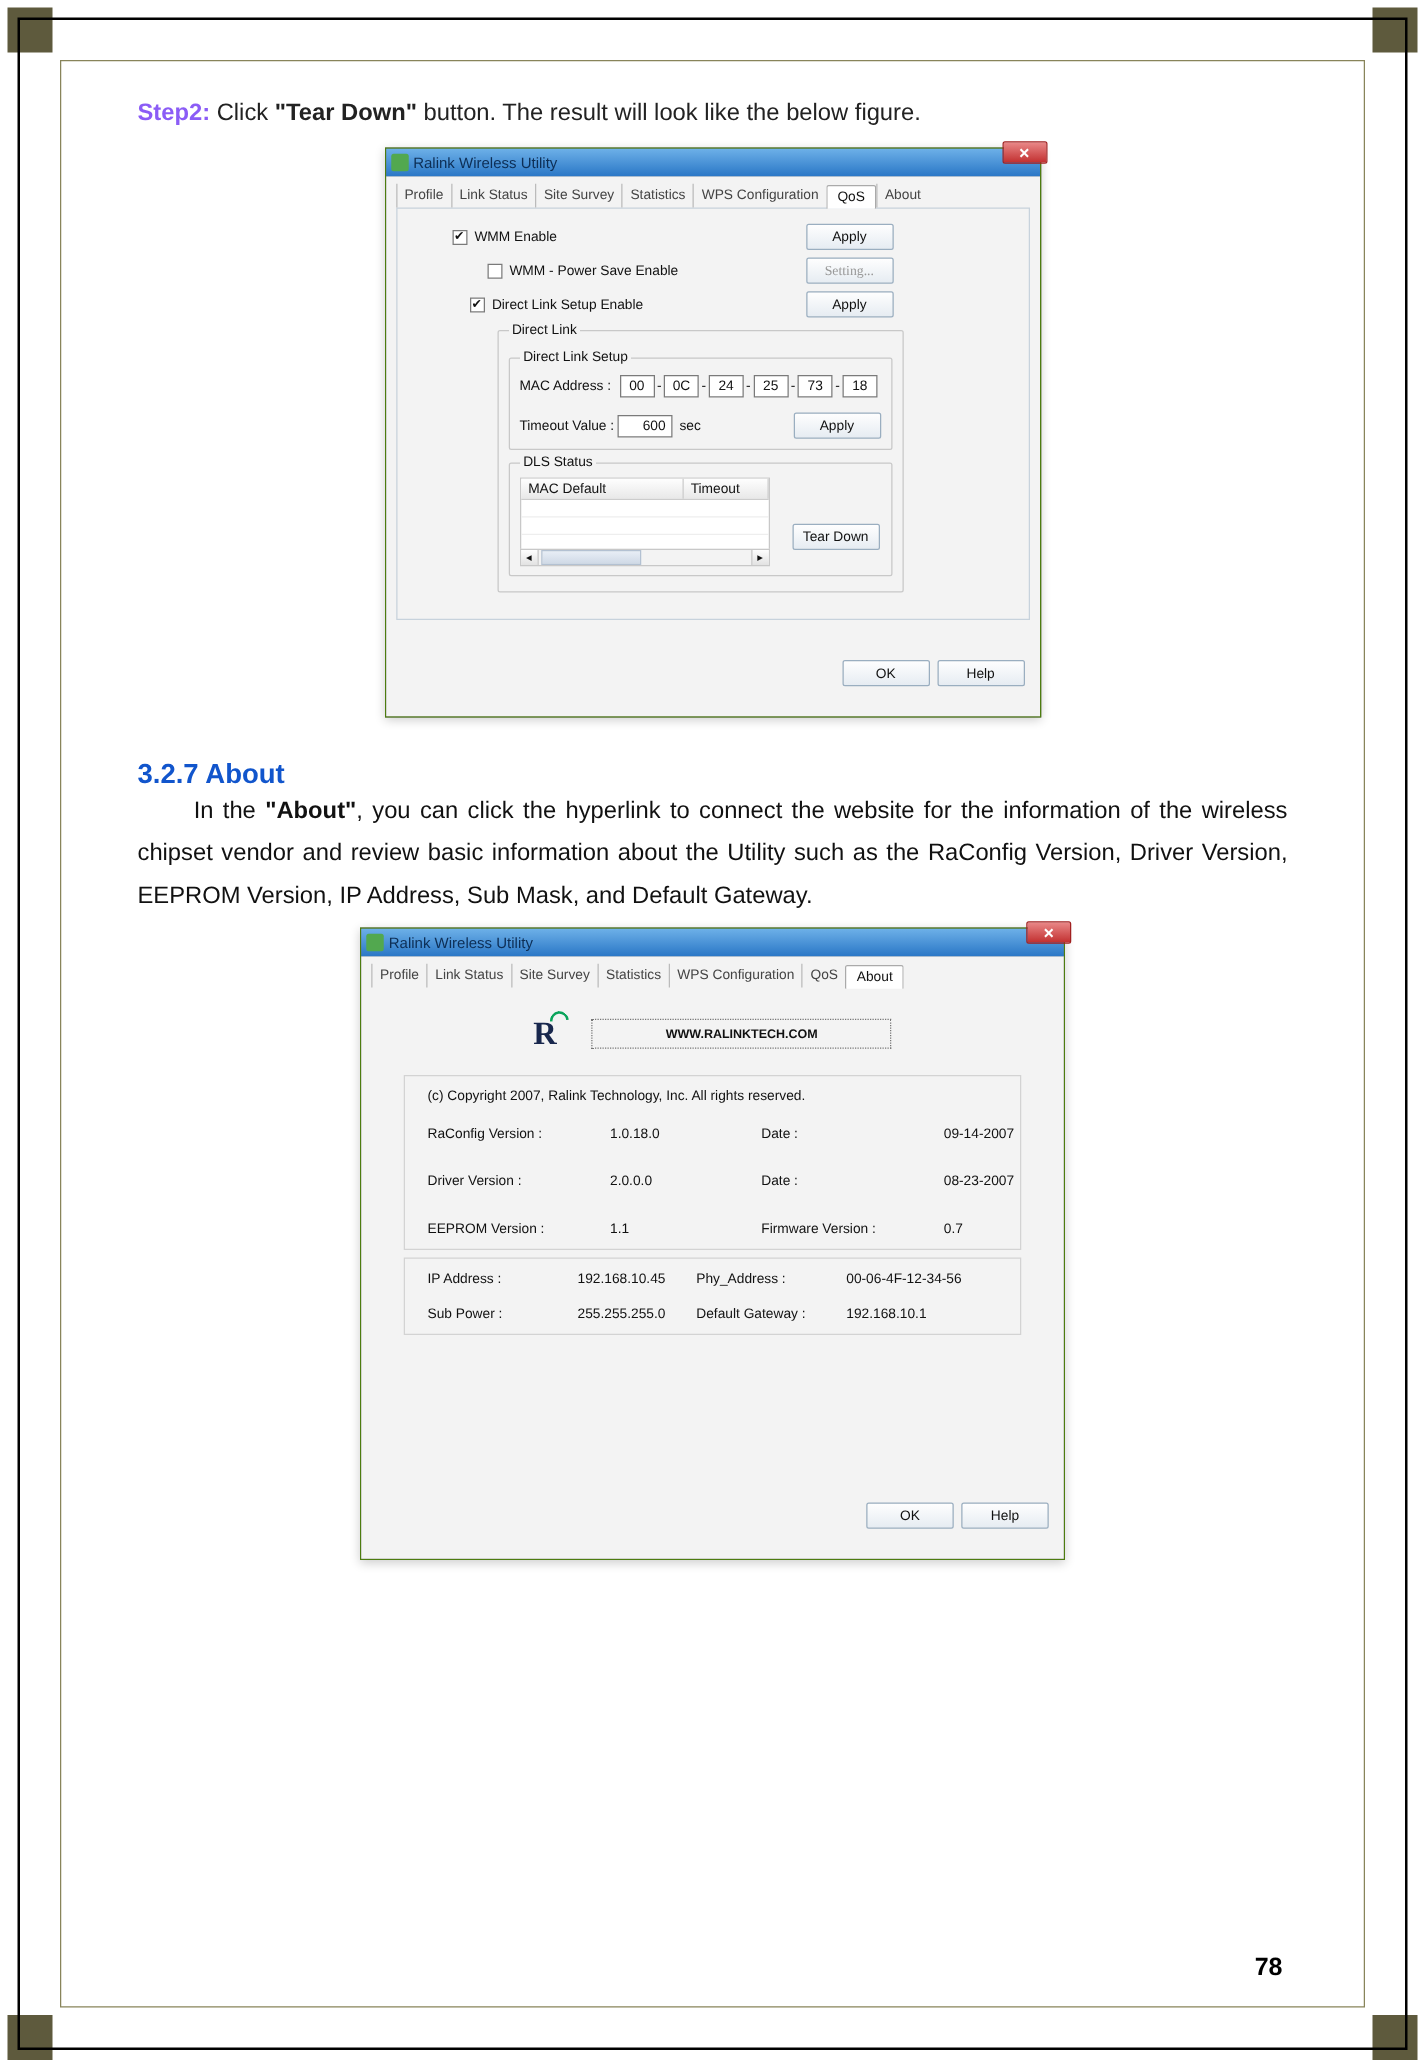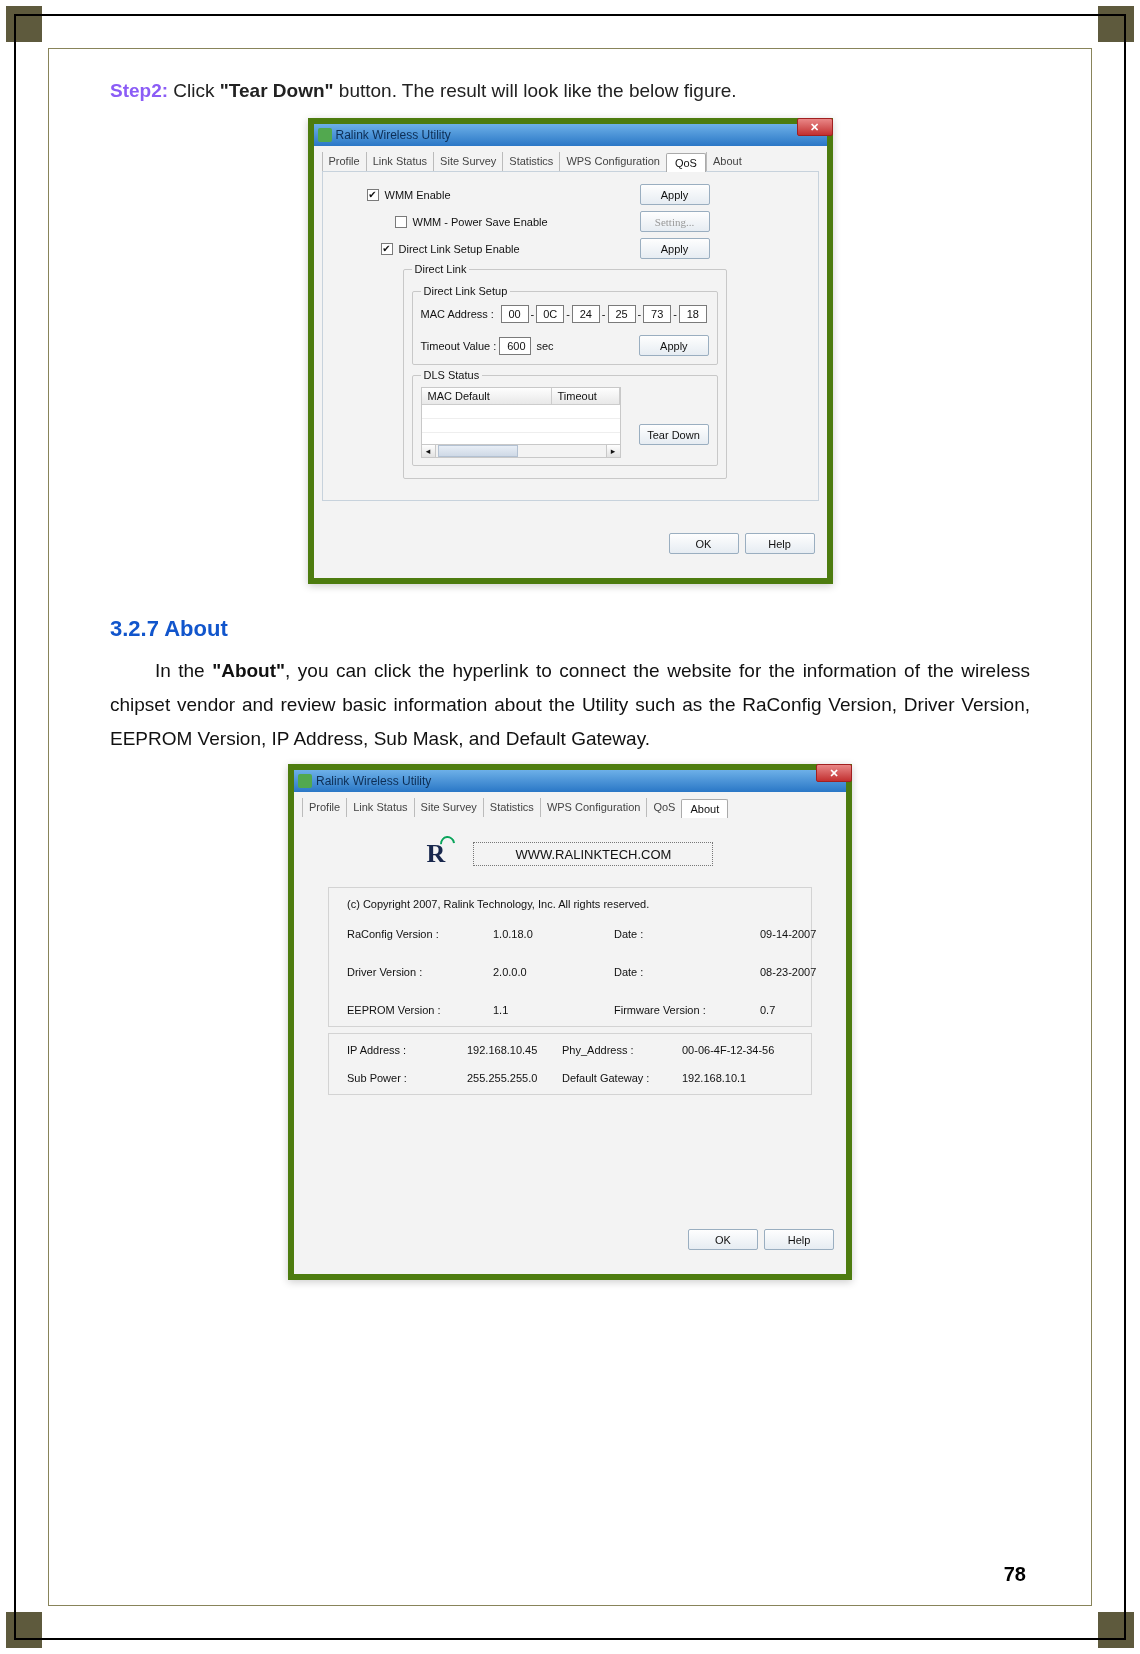--- a/index.html
+++ b/index.html
@@ -41,42 +41,42 @@
     color: #222;
     margin-bottom: 16px;
   }
   .step-line .step-label { color: #8b5cf6; font-weight: bold; }
   .step-line .bold { font-weight: bold; }
   .section-header {
     color: #1155cc;
     font-size: 22px;
     font-weight: bold;
     margin-top: 32px;
-    margin-bottom: 12px;
+    margin-bottom: 0;
   }
   .about-para {
     font-size: 19px;
     line-height: 34px;
     color: #111;
     text-align: justify;
   }
   .about-para .bold { font-weight: bold; }
   .page-num {
     position: absolute;
     right: 4px;
     bottom: -2px;
     font-weight: bold;
     font-size: 20px;
   }
 
   
   .dialog {
     width: 525px;
     margin: 0 auto;
-    border: 6px solid #4d7c0f;
+    border: 1px solid #4d7c0f;
     box-shadow: 0 2px 8px rgba(0,0,0,.2);
     background: #737373;
     font-family: Tahoma, Arial, sans-serif;
     font-size: 11px;
     color: #111;
   }
   .titlebar {
     height: 22px;
     background: linear-gradient(to bottom,#6db0e8,#2a77c6);
     display: flex;
@@ -168,21 +168,21 @@
   }
   .mac-input {
     width: 28px; height: 18px;
     border: 1px solid #7a7a7a;
     background: #fff;
     display: inline-flex; align-items: center; justify-content: center;
     font-size: 11px;
     margin: 0 2px;
   }
   .small-input {
-    width: 32px; height: 18px;
+    width: 44px; height: 18px;
     border: 1px solid #7a7a7a;
     background: #fff;
     display: inline-flex; align-items: center; justify-content: flex-end;
     padding-right: 4px;
     font-size: 11px;
   }
   .dls-table {
     border: 1px solid #c8c8c8;
     width: 200px;
     height: 70px;
@@ -226,21 +226,22 @@
     margin-left: 2px;
   }
   .dialog-footer-buttons {
     display: flex; justify-content: flex-end; gap: 6px;
     padding: 32px 12px 8px 0;
   }
   .hyperlink-box {
     width: 240px; height: 24px;
     border: 1px dotted #777;
     display: inline-flex; align-items: center; justify-content: center;
-    font-size: 13px;
+    font-size: 10px;
+    font-weight: bold;
   }
   .ralink-logo {
     font-family: Georgia, 'Times New Roman', serif;
     font-size: 26px; font-weight: bold;
     color: #18274d;
     position: relative;
     display: inline-block;
     margin-right: 28px;
   }
   .ralink-logo::after {

